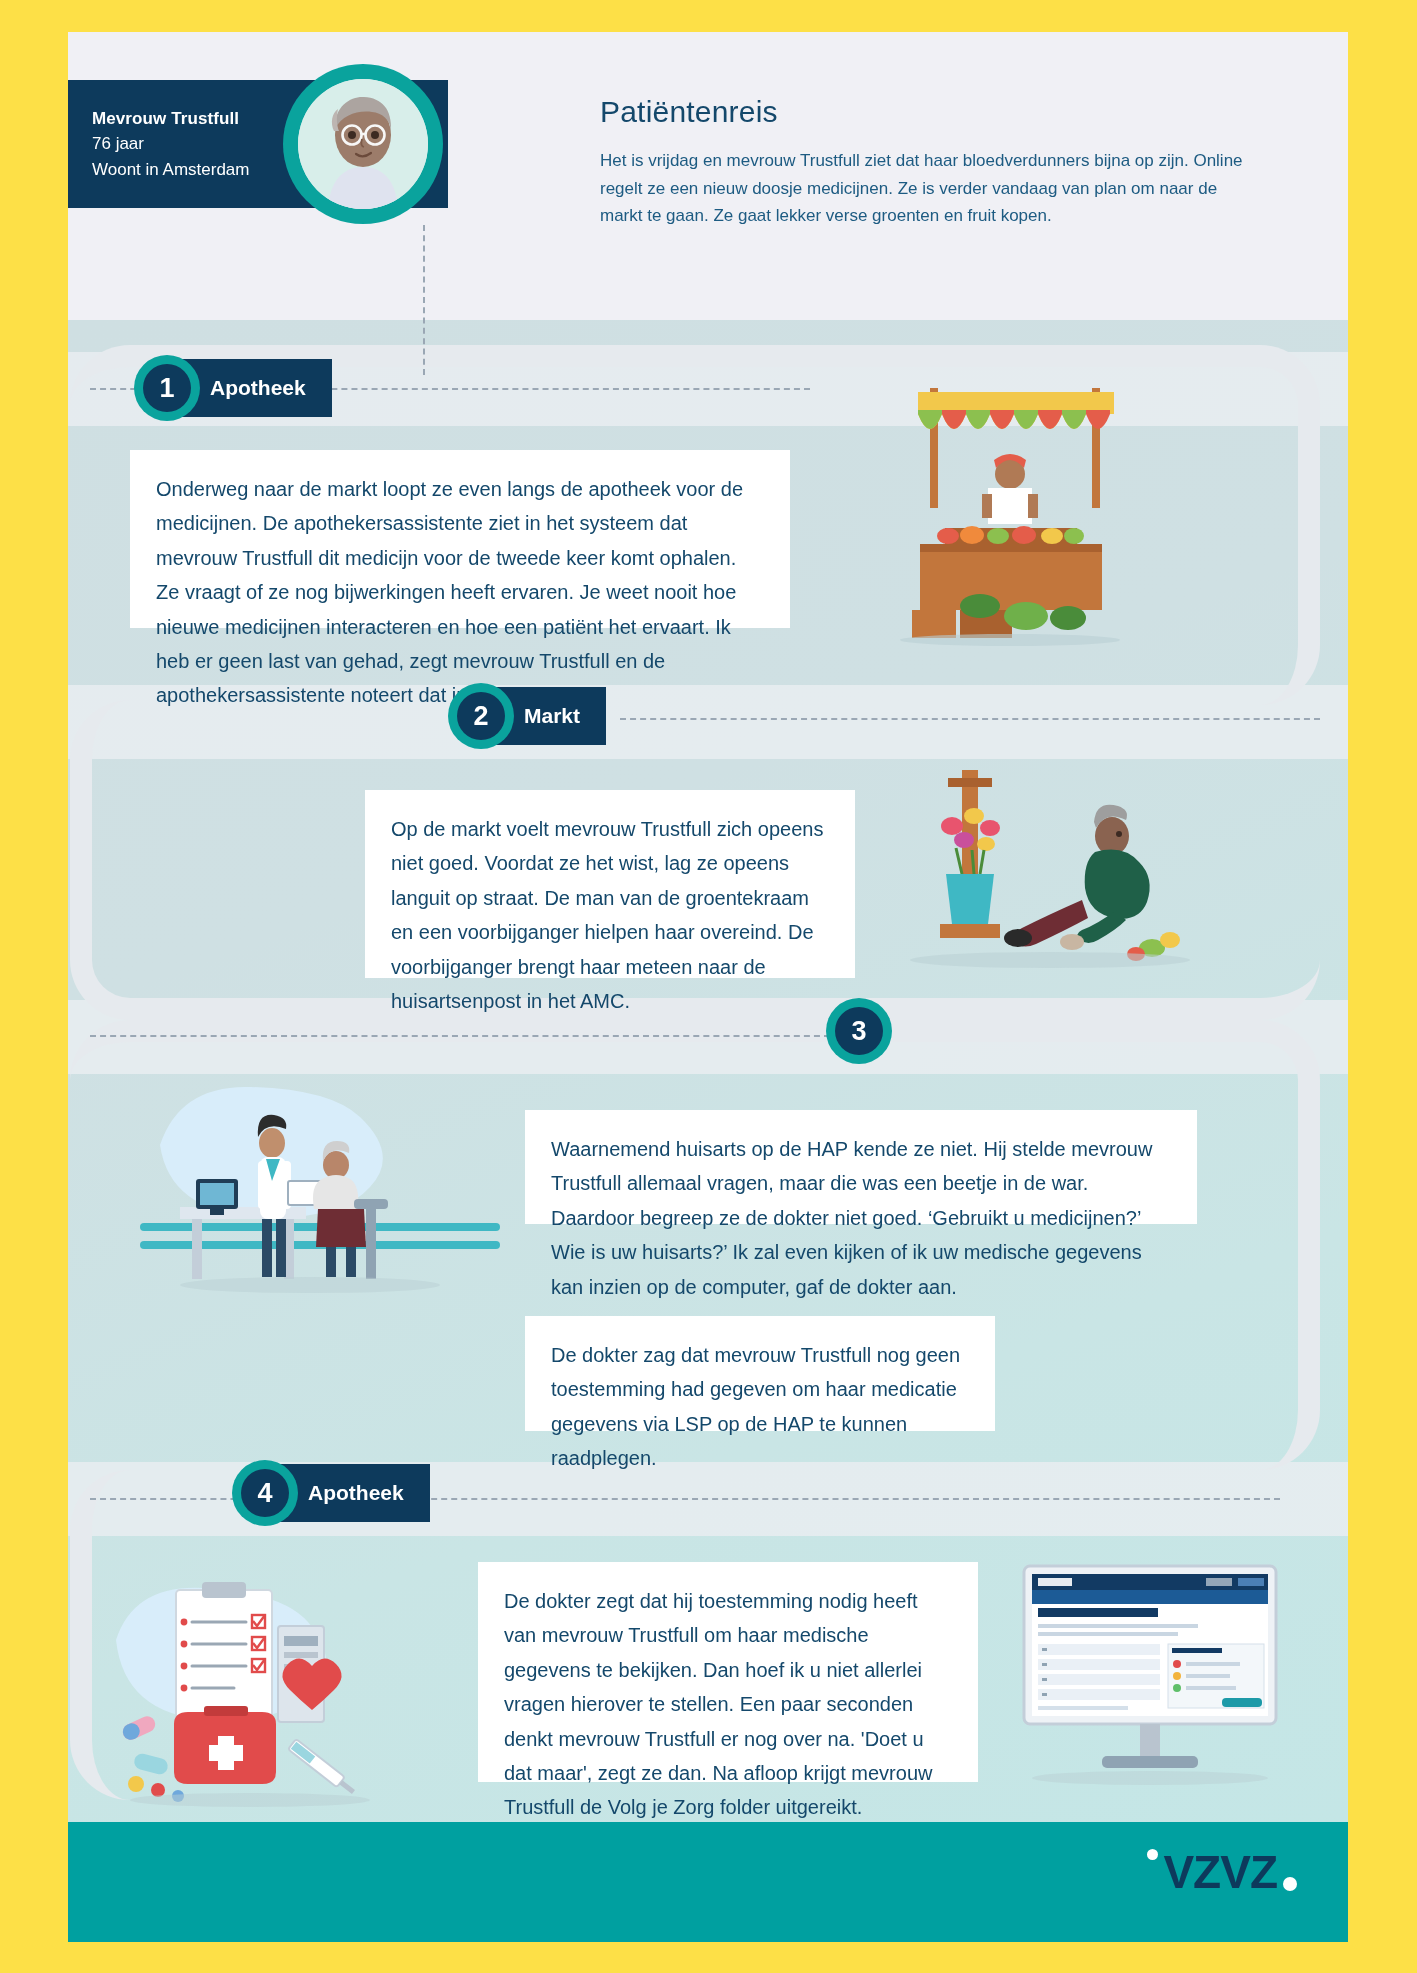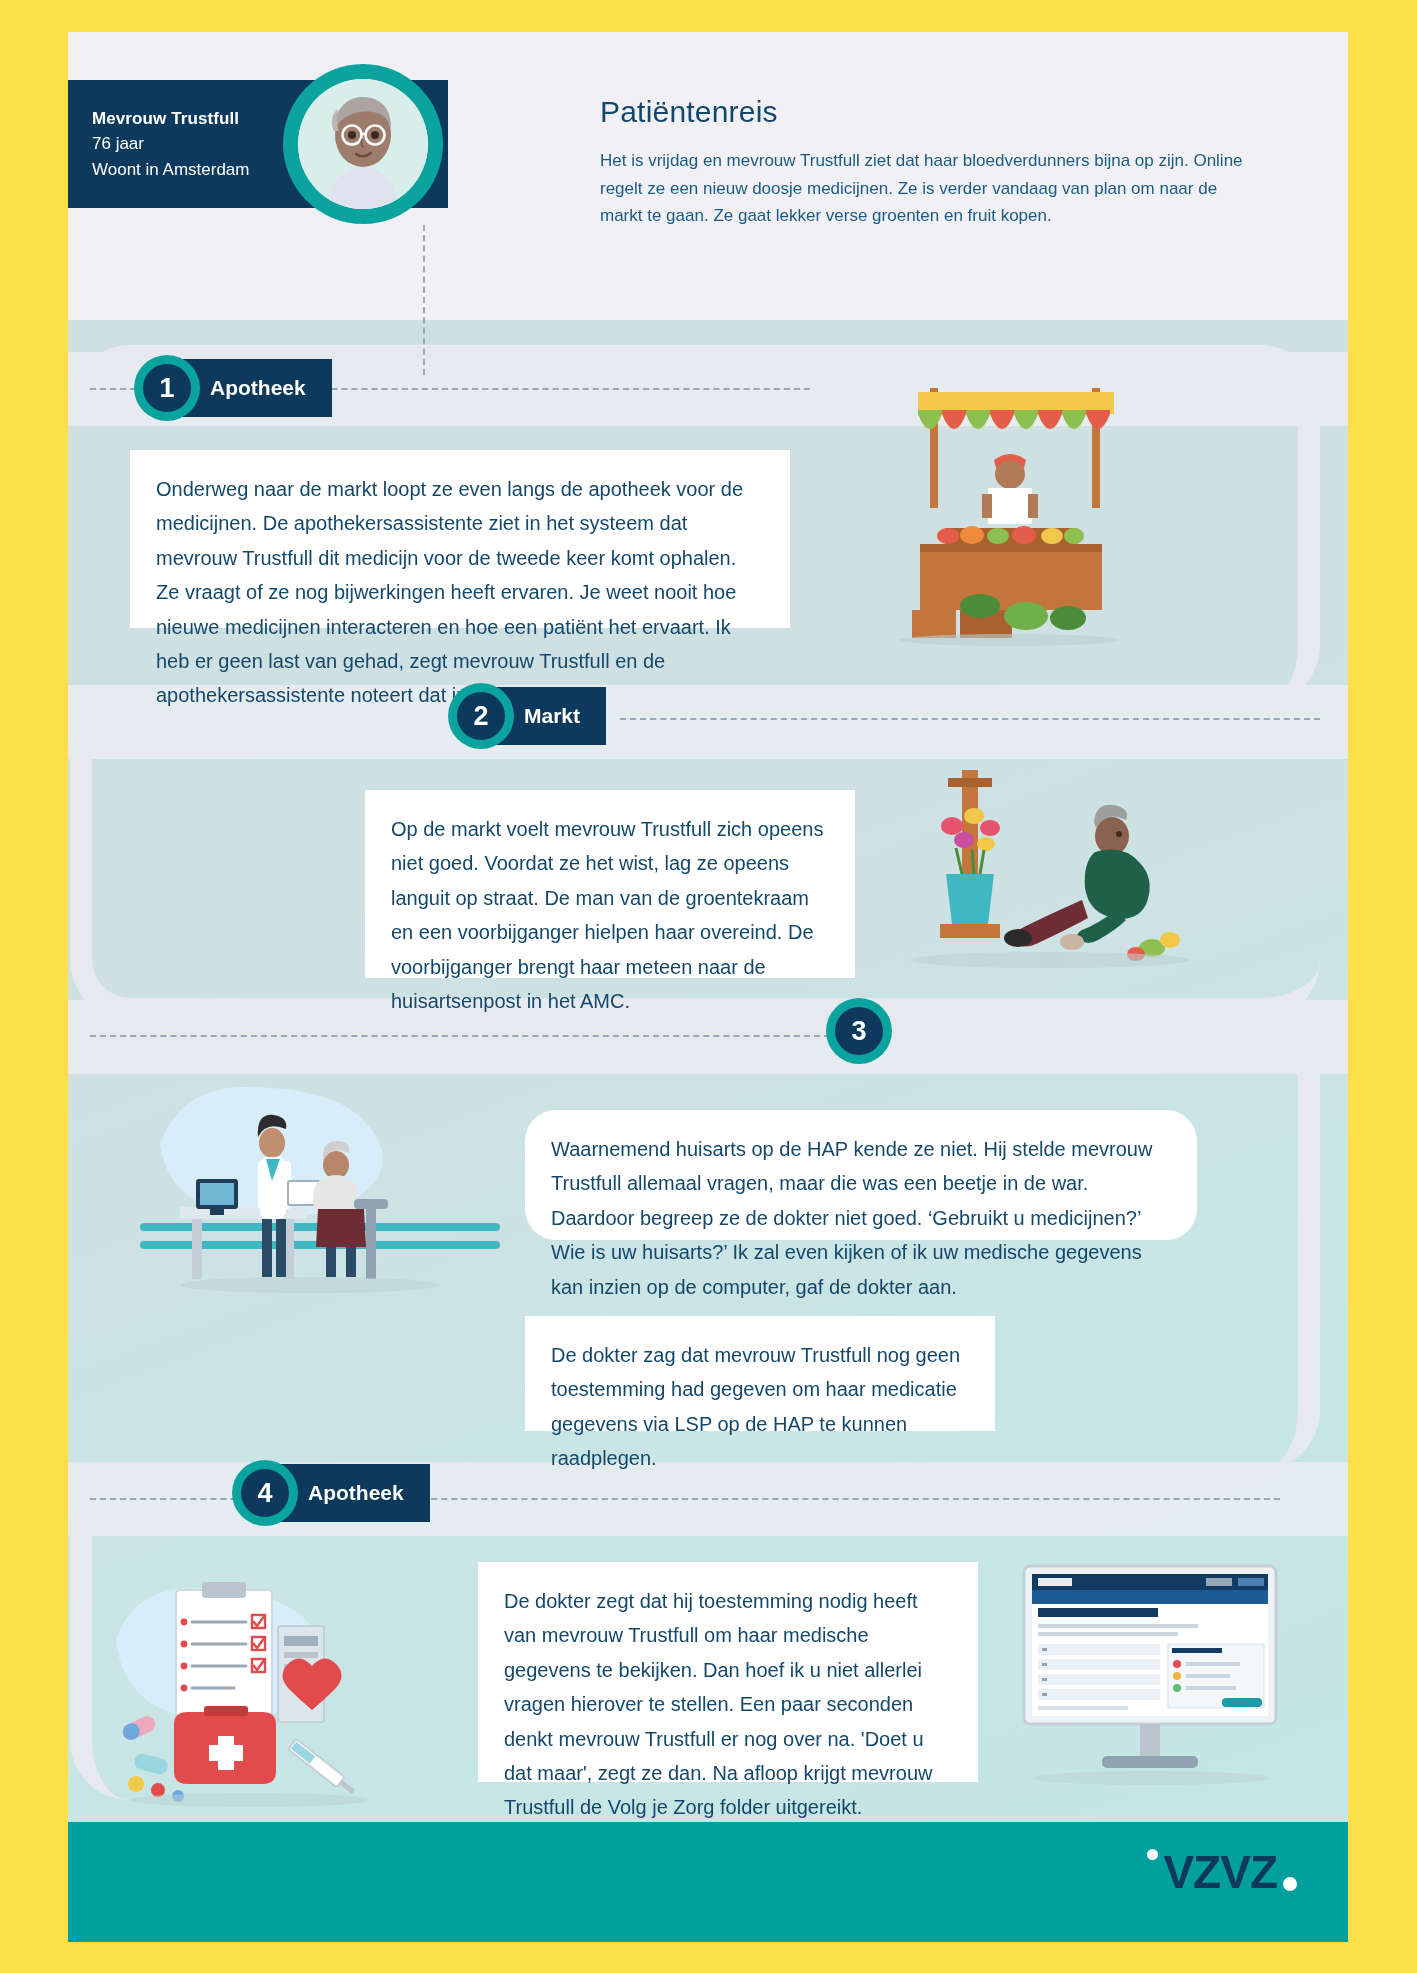--- a/index.html
+++ b/index.html
@@ -281,21 +281,21 @@
       <ellipse cx="160" cy="200" rx="140" ry="8" fill="#b9cfd4" opacity=".55"></ellipse>
     </svg>
   </div>
 
   <div class="step-head" style="left:826px; top:998px;">
     <div class="step-num">
       <span>3</span>
     </div>
   </div>
 
-  <div class="card" style="left:525px; top:1110px; width:672px; height:130px;border-radius:31px;">
+  <div class="card" style="left:525px; top:1110px; width:672px; height:114px;">
     <p>Waarnemend huisarts op de HAP kende ze niet. Hij stelde mevrouw Trustfull allemaal vragen, maar die was een beetje in de war. Daardoor begreep ze de dokter niet goed. ‘Gebruikt u medicijnen?’ Wie is uw huisarts?’ Ik zal even kijken of ik uw medische gegevens kan inzien op de computer, gaf de dokter aan.</p>
   </div>
 
   <div class="card" style="left:525px; top:1316px; width:470px; height:115px;">
     <p>De dokter zag dat mevrouw Trustfull nog geen toestemming had gegeven om haar medicatie gegevens via LSP op de HAP te kunnen raadplegen.</p>
   </div>
 
   <div class="illus" style="left:140px; top:1075px; width:360px; height:240px;">
     <svg viewBox="0 0 360 240" width="360" height="240">
       <path d="M20 70 q20 -60 90 -58 q80 2 110 30 q40 38 10 70 q-30 34 -110 30 q-90 -4 -100 -72 Z" fill="#d8edfa"></path>

